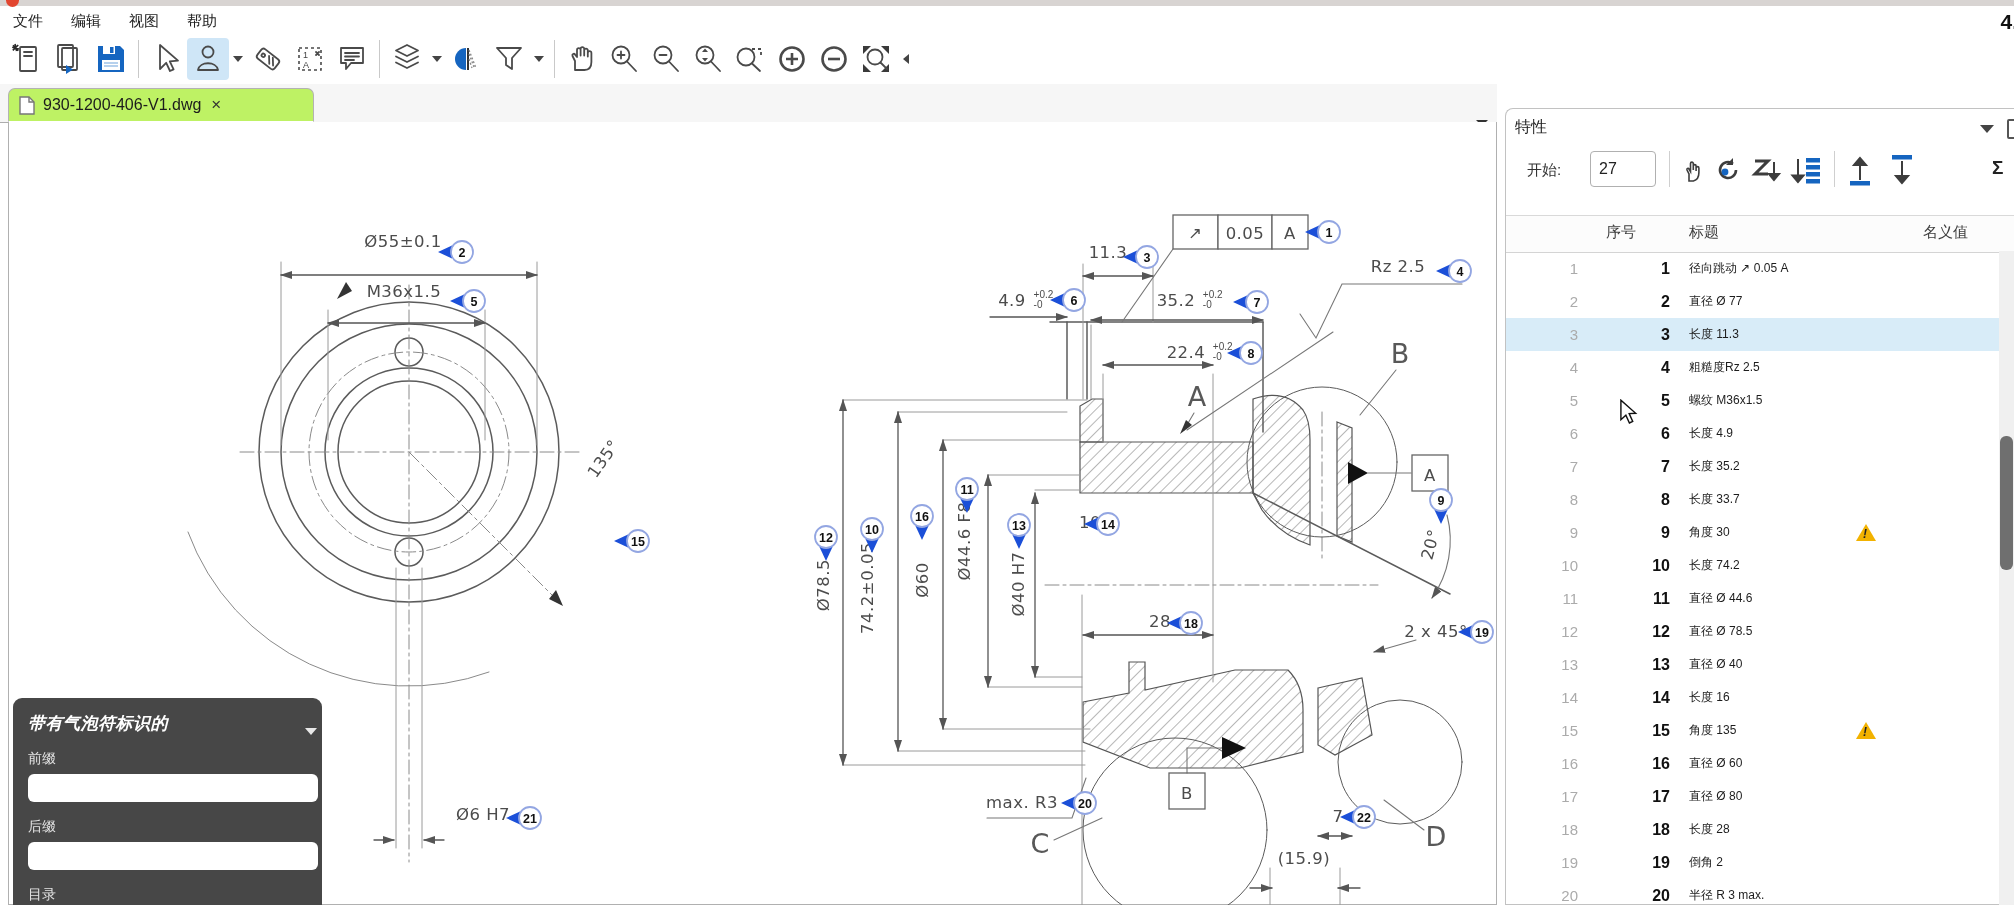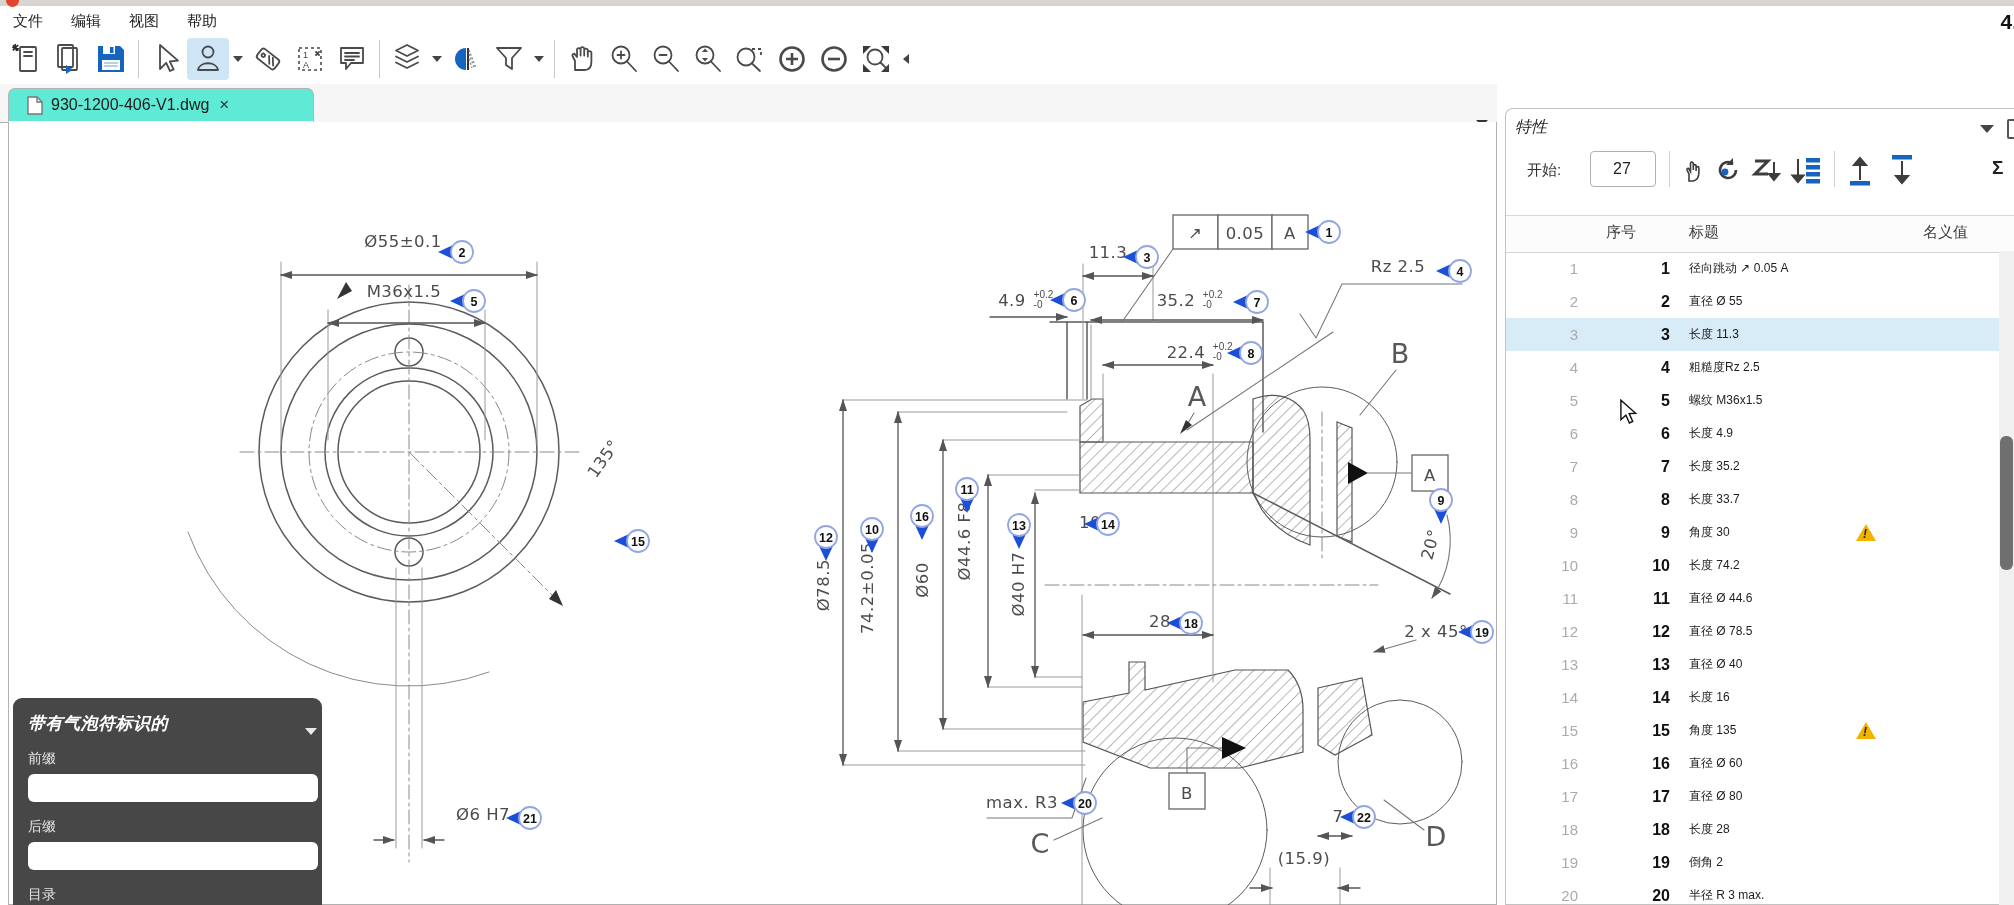--- a/index.html
+++ b/index.html
@@ -13,38 +13,38 @@
   .menu-item{font-size:15px;color:#222;line-height:26px;cursor:default;}
   .toolbar{position:absolute;left:6px;top:36px;height:46px;display:flex;align-items:center;}
   .tbi{width:42px;height:42px;display:flex;align-items:center;justify-content:center;position:relative;flex:0 0 auto;}
   .tbi svg{width:36px;height:36px;}
   .tbi.active{background:#cfe6f7;border-radius:4px;}
   .tb-sep{width:1px;height:38px;background:#c9c9c9;margin:0 6px;flex:0 0 auto;}
   .caret{width:0;height:0;border-left:5px solid transparent;border-right:5px solid transparent;border-top:6px solid #444;margin:0 4px;flex:0 0 auto;}
   .s{stroke:#4a4a4a;stroke-width:1.8;fill:none;stroke-linejoin:round;stroke-linecap:round;}
   .sb{fill:#1565c0;stroke:none;}
   .tabbar{position:absolute;left:0;top:84px;width:1497px;height:38px;background:#f6f6f6;border-bottom:1px solid #adadad;}
-  .tab{position:absolute;left:8px;top:4px;width:306px;height:34px;background:#5eead4;border:1px solid #b3b3b3;border-bottom:1px solid #fff;border-radius:7px 7px 0 0;display:flex;align-items:center;padding-left:18px;box-sizing:border-box;}
+  .tab{position:absolute;left:8px;top:4px;width:306px;height:34px;background:#bef264;border:1px solid #b3b3b3;border-bottom:1px solid #fff;border-radius:7px 7px 0 0;display:flex;align-items:center;padding-left:10px;box-sizing:border-box;}
   .tab-label{font-size:16px;color:#1c1c1c;margin-left:8px;}
   .tab-close{font-size:17px;color:#333;margin-left:10px;}
   .collapse{position:absolute;left:1476px;top:120px;display:flex;flex-direction:column;gap:1px;}
   .collapse i{width:0;height:0;border-left:6px solid transparent;border-right:6px solid transparent;border-top:6px solid #333;}
   
   .canvas{position:absolute;left:8px;top:122px;width:1489px;height:783px;background:#fff;border:1px solid #b0b0b0;border-top:none;box-sizing:border-box;}
   #dwg{position:absolute;left:0;top:0;width:2014px;height:905px;pointer-events:none;}
   .ann{font-family:"DejaVu Sans","Liberation Sans",sans-serif;fill:#4c4c4c;font-size:16.5px;letter-spacing:.5px;}
   .ann.big{font-size:27px;fill:#585858;letter-spacing:0;}
   .tol{font-size:10px;fill:#4c4c4c;}
   
   .props{position:absolute;left:1505px;top:108px;width:520px;height:797px;background:#fff;border:1px solid #c2c2c2;border-right:none;border-radius:8px 0 0 0;box-sizing:border-box;}
-  .props-title{position:absolute;left:9px;top:8px;font-size:16px;color:#222;font-style:italic;}
+  .props-title{position:absolute;left:9px;top:8px;font-size:16px;color:#222;}
   .props-collapse{position:absolute;left:474px;top:16px;width:0;height:0;border-left:7px solid transparent;border-right:7px solid transparent;border-top:8px solid #444;}
   .props-pin{position:absolute;left:501px;top:10px;width:14px;height:16px;border:2px solid #555;border-radius:2px;}
   .start-label{position:absolute;left:21px;top:52px;font-size:15px;color:#333;}
-  .start-input{position:absolute;left:84px;top:42px;width:66px;height:36px;border:1px solid #b0b0b0;border-radius:4px;font-size:16px;color:#222;padding:0 0 0 22px;box-sizing:border-box;font-family:inherit;}
+  .start-input{position:absolute;left:84px;top:42px;width:66px;height:36px;border:1px solid #b0b0b0;border-radius:4px;font-size:16px;color:#222;padding:0 0 0 8px;box-sizing:border-box;font-family:inherit;}
   .ctl-sep{position:absolute;top:42px;width:1px;height:36px;background:#cfcfcf;}
   .ctl{position:absolute;top:44px;height:34px;display:flex;align-items:center;justify-content:center;color:#3d3d3d;}
   .sum{position:absolute;left:486px;top:48px;font-size:19px;font-weight:bold;color:#222;}
   .thead{position:absolute;left:0px;top:106px;width:520px;height:36px;border-top:1px solid #d9d9d9;border-bottom:1px solid #d4d4d4;background:#fcfcfc;}
   .thead span{position:absolute;top:7px;font-size:15px;color:#3c3c3c;}
   .rows{position:absolute;left:0;top:143px;width:520px;height:654px;overflow:hidden;}
   .trow{position:relative;width:560px;height:33px;}
   .trow.sel{background:#d8ecf8;}
   .c-idx{position:absolute;left:36px;width:36px;text-align:right;font-size:15px;color:#ababab;line-height:33px;}
   .c-num{position:absolute;left:96px;width:68px;text-align:right;font-size:16px;font-weight:bold;color:#111;line-height:33px;}
@@ -565,21 +565,21 @@
   <div class="rows">
       <div class="trow">
         <span class="c-idx">1</span>
         <span class="c-num">1</span>
         <span class="c-title">径向跳动 ↗ 0.05 A</span>
         <span class="c-val"></span>
       </div>
       <div class="trow">
         <span class="c-idx">2</span>
         <span class="c-num">2</span>
-        <span class="c-title">直径 Ø 55</span>
+        <span class="c-title">直径 Ø 77</span>
         <span class="c-val">55</span>
       </div>
       <div class="trow sel">
         <span class="c-idx">3</span>
         <span class="c-num">3</span>
         <span class="c-title">长度 11.3</span>
         <span class="c-val">11.3</span>
       </div>
       <div class="trow">
         <span class="c-idx">4</span>

